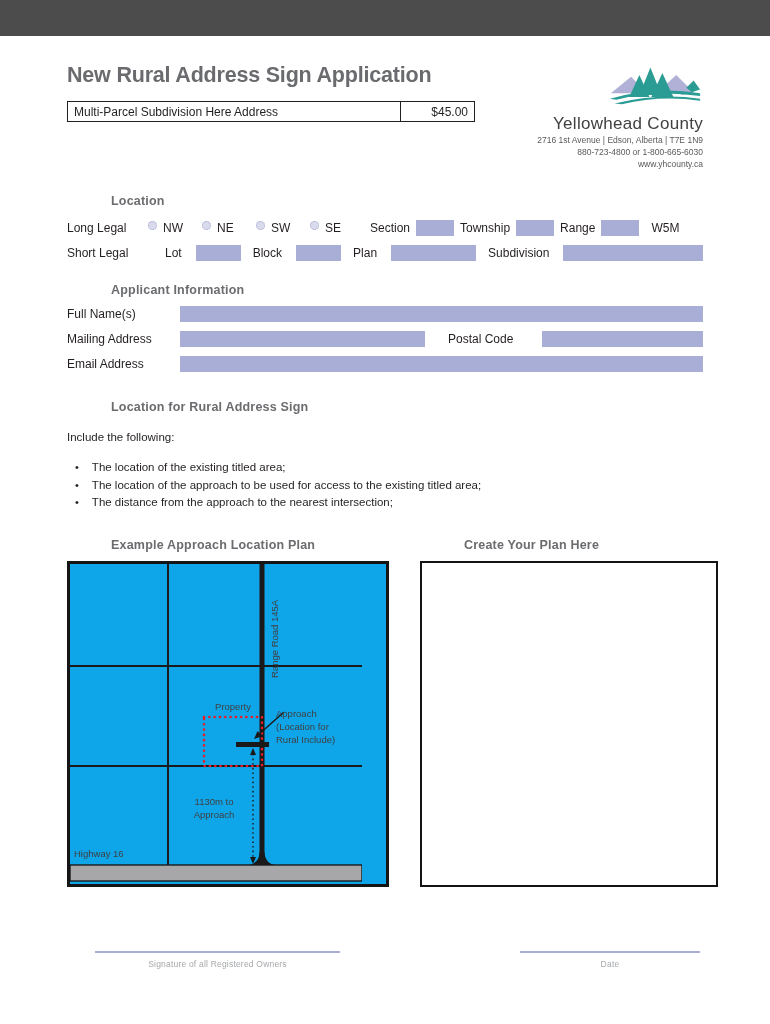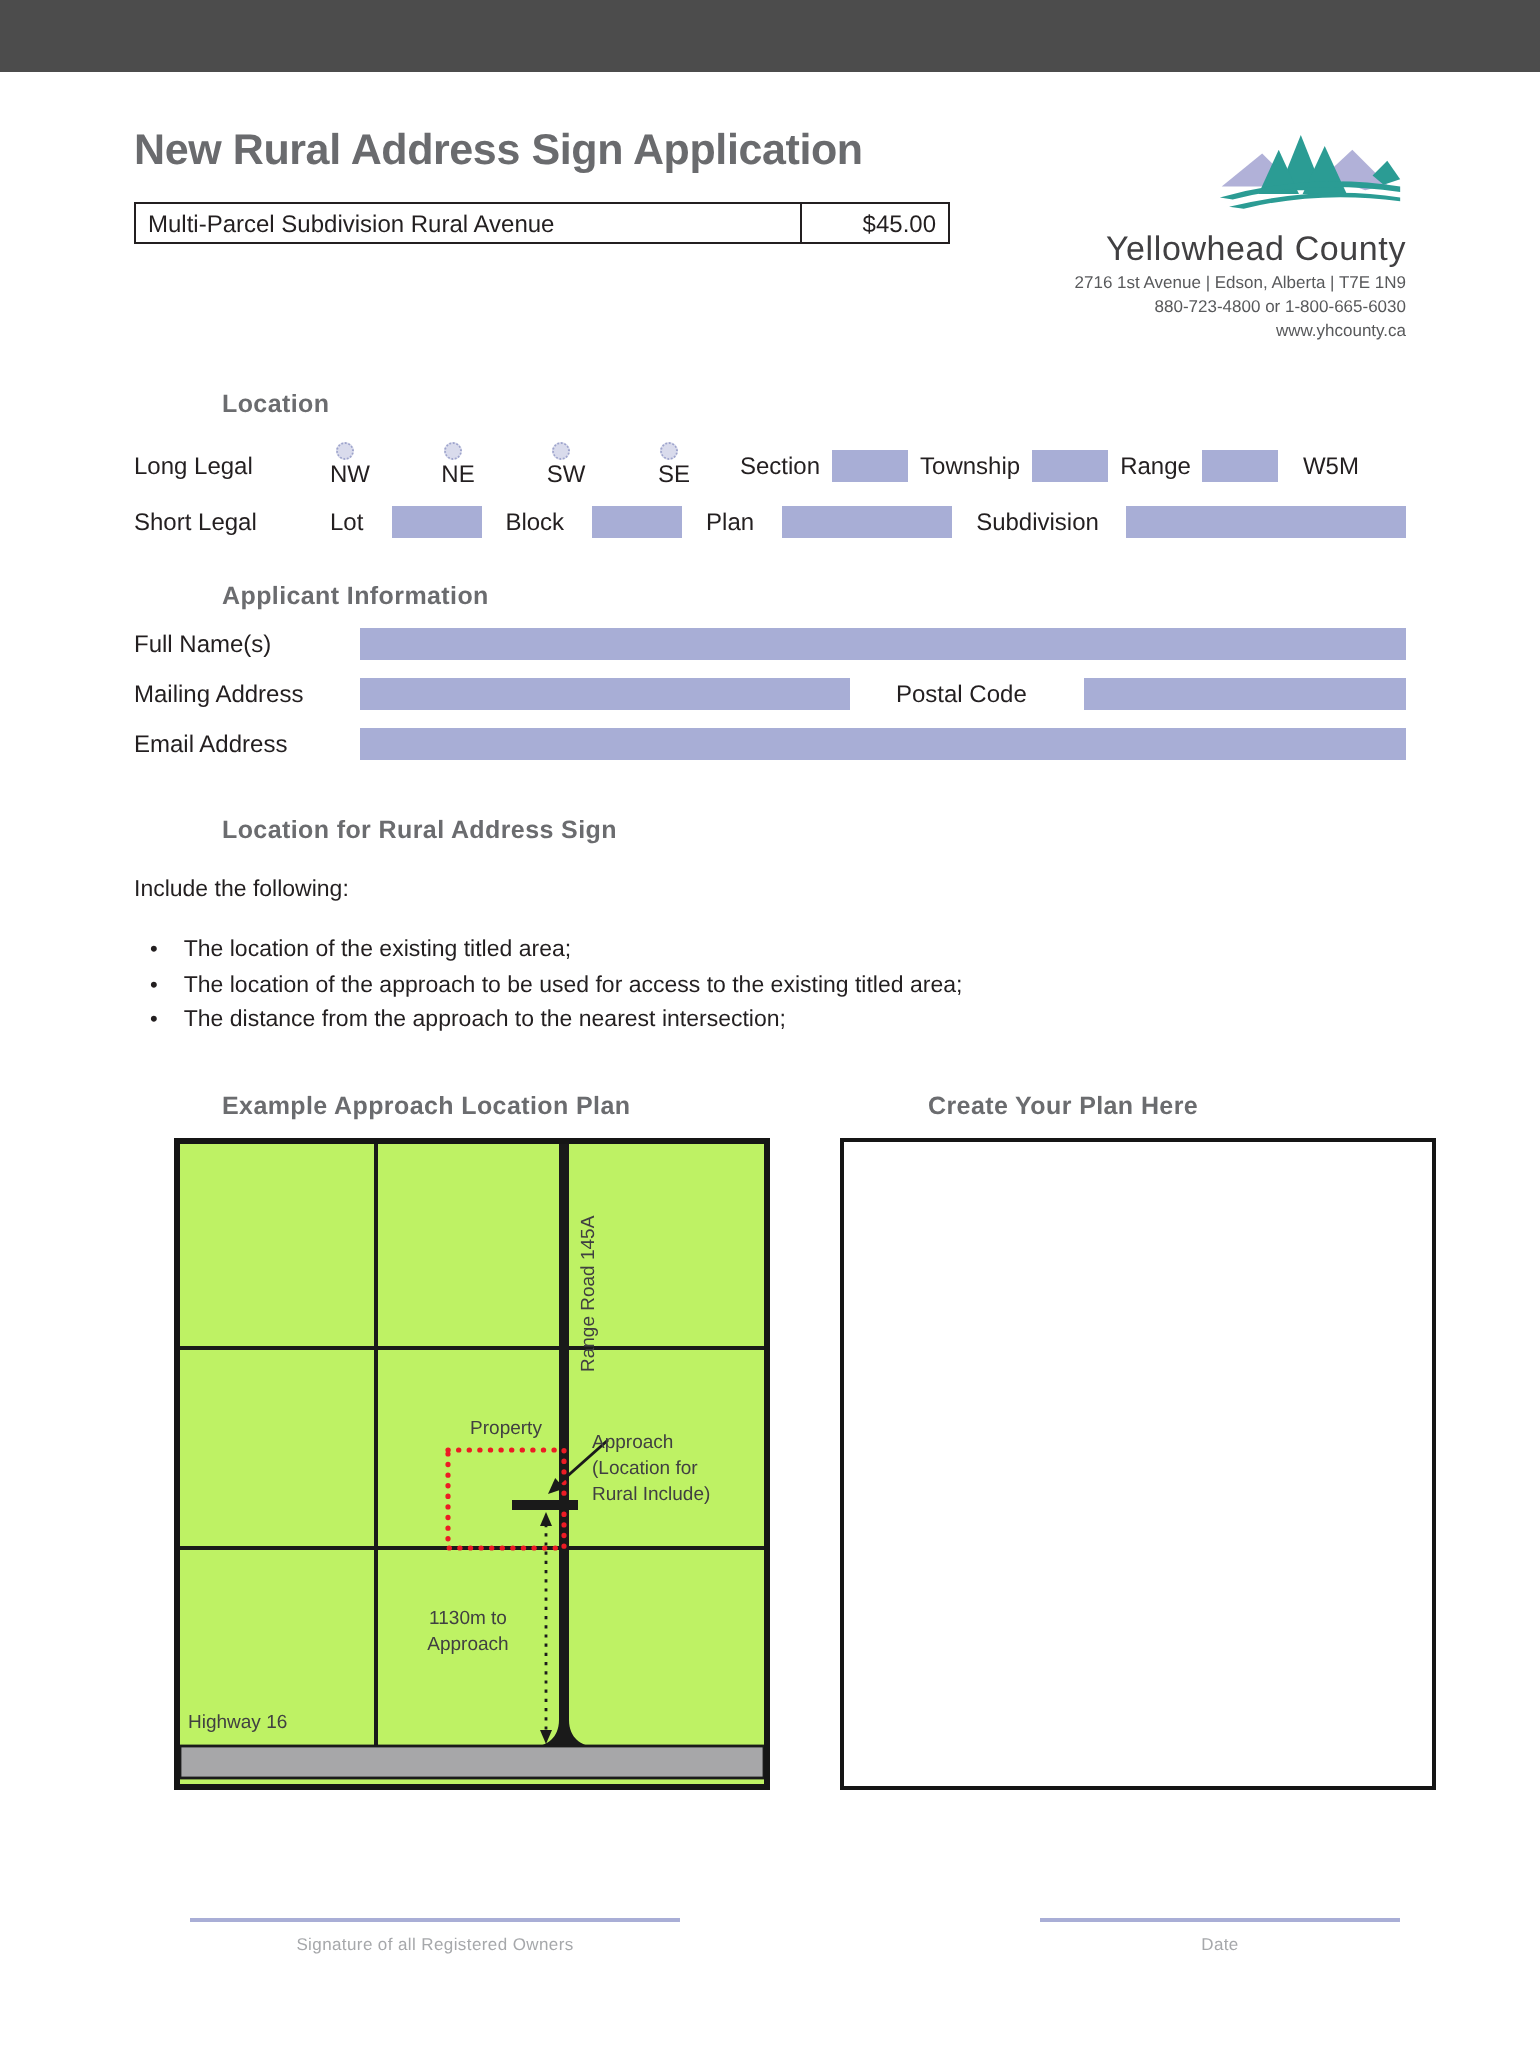--- a/index.html
+++ b/index.html
@@ -26,21 +26,21 @@
   .mt-loc { margin-top:24px; }
   .mt-app { margin-top:22px; }
   .mt-sign { margin-top:28px; }
 
   
   .form-row { display:flex; align-items:center; font-size:12px; }
   .row-long { margin-top:12px; }
   .row-short { margin-top:9px; }
   .lbl-long { width:81px; }
   .lbl-short { width:98px; }
-  .radio-item { display:flex; align-items:center; width:54px;flex-direction:column; }
+  .radio-item { display:flex; width:54px; }
   .radio { width:9px; height:9px; border-radius:50%; background:#d9dbec; border:1px dotted #9ea4cc; margin-right:6px; flex:none; }
   .field { background:#a8aed6; height:16px; flex:none; }
   .f-sm { width:38px; }
   .f-lot { width:45px; }
   .f-plan { width:85px; }
   .inl { margin-right:6px; }
   .ml6 { margin-left:6px; } .ml8 { margin-left:8px; } .ml12 { margin-left:12px; }
   .grow { flex:1; }
 
   .app-row { display:flex; align-items:center; font-size:12px; margin-top:9px; }
@@ -50,21 +50,21 @@
   .lbl-mid { width:117px; flex:none; padding-left:23px; }
 
   .intro { font-size:11.5px; margin-top:17px; }
   ul.req { list-style:none; margin-top:16px; }
   ul.req li { font-size:11.5px; line-height:17.5px; display:flex; }
   ul.req li::before { content:"\2022"; font-size:11px; padding:0 13px 0 8px; }
 
   
   .plans-row { display:flex; gap:55px; margin-top:26px; }
   .plan-col { width:298px; }
-  .diagram { margin-top:9px; width:298px; height:326px; border:3px solid #151515; position:relative; background:#bef264;margin-left:20px; }
+  .diagram { margin-top:9px; width:322px; height:326px; border:3px solid #151515; position:relative; background:#0ea5e9; }
   .create-box { margin-top:9px; width:298px; height:326px; border:2.5px solid #151515; background:#fff; }
   .dlabel { position:absolute; font-size:9.5px; color:#404041; line-height:13px; }
   .road-label { left:198px; top:4px; height:110px; writing-mode:vertical-rl; transform:rotate(180deg); }
   .prop-label { left:120px; top:136px; width:86px; text-align:center; }
   .appr-label { left:206px; top:143px; width:60px; }
   .dist-label { left:112px; top:231px; width:64px; text-align:center; }
   .hwy-label { left:4px; top:283px; }
 
   
   .footer { display:flex; margin-top:64px; }
@@ -79,21 +79,21 @@
 <div class="topbar"></div>
 
 <div class="page">
 
   <div class="header-row">
     <div class="header-left">
       <h1 class="title">New Rural Address Sign Application</h1>
       <table class="fee-table">
         <tbody>
         <tr>
-          <td>Multi-Parcel Subdivision Rural Avenue</td>
+          <td>Multi-Parcel Subdivision Here Address</td>
           <td class="fee-amount">$45.00</td>
         </tr>
       </tbody>
         </table>
     </div>
     <div class="header-right">
       <span class="logo">
         <svg width="92" height="46" viewBox="0 0 100 50">
           <polygon points="2,34 24,16 36,28 28,34" fill="#b1b1d8"></polygon>
           <polygon points="58,28 73,14 92,33 80,36" fill="#b1b1d8"></polygon>

